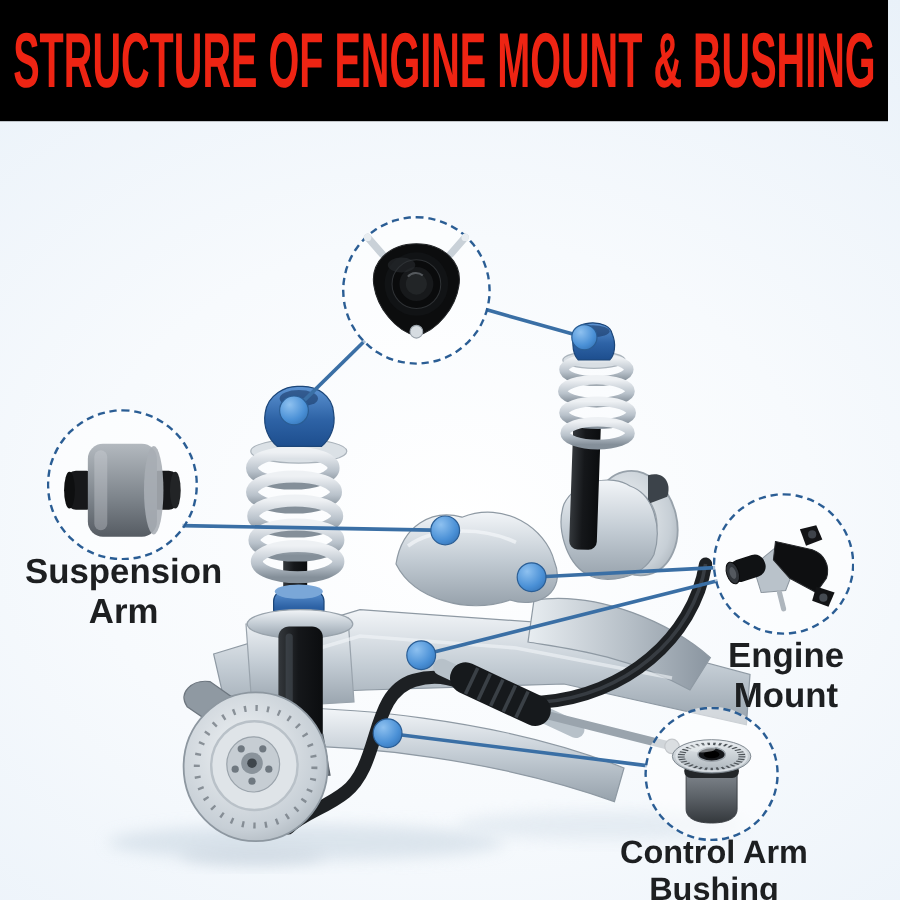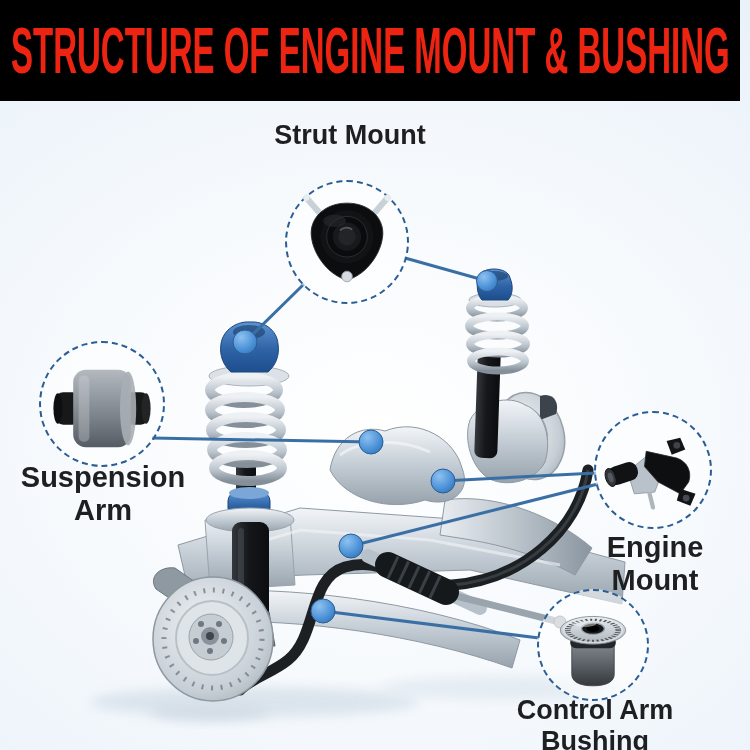--- a/index.html
+++ b/index.html
@@ -212,21 +212,20 @@
     <circle cx="245" cy="342" r="12"></circle>
     <circle cx="487" cy="281" r="10.5"></circle>
     <circle cx="371" cy="442" r="12"></circle>
     <circle cx="443" cy="481" r="12"></circle>
     <circle cx="351" cy="546" r="12"></circle>
     <circle cx="323" cy="611" r="12"></circle>
   </g>
 </svg>
 
 <div class="label label-strut">
-  <div>Strut Mount</div>
 </div>
 <div class="callout-circle co-top">
   <svg width="106" height="106" viewBox="0 0 120 120">
     <line x1="28" y1="26" x2="14" y2="10" stroke="#c9d1d8" stroke-width="7" stroke-linecap="round"></line>
     <circle cx="14" cy="10" r="3.5" fill="#e8edf1"></circle>
     <line x1="92" y1="26" x2="106" y2="10" stroke="#c9d1d8" stroke-width="7" stroke-linecap="round"></line>
     <circle cx="106" cy="10" r="3.5" fill="#e8edf1"></circle>
     <path d="M60,16 C86,16 104,34 100,56 C97,76 80,98 60,103 C40,98 23,76 20,56 C16,34 34,16 60,16 Z" fill="#0c0d0e" stroke="#242628"></path>
     <circle cx="60" cy="99" r="6" fill="#d6dce1" stroke="#9aa3ab"></circle>
     <circle cx="60" cy="54" r="30" fill="#111315"></circle>

